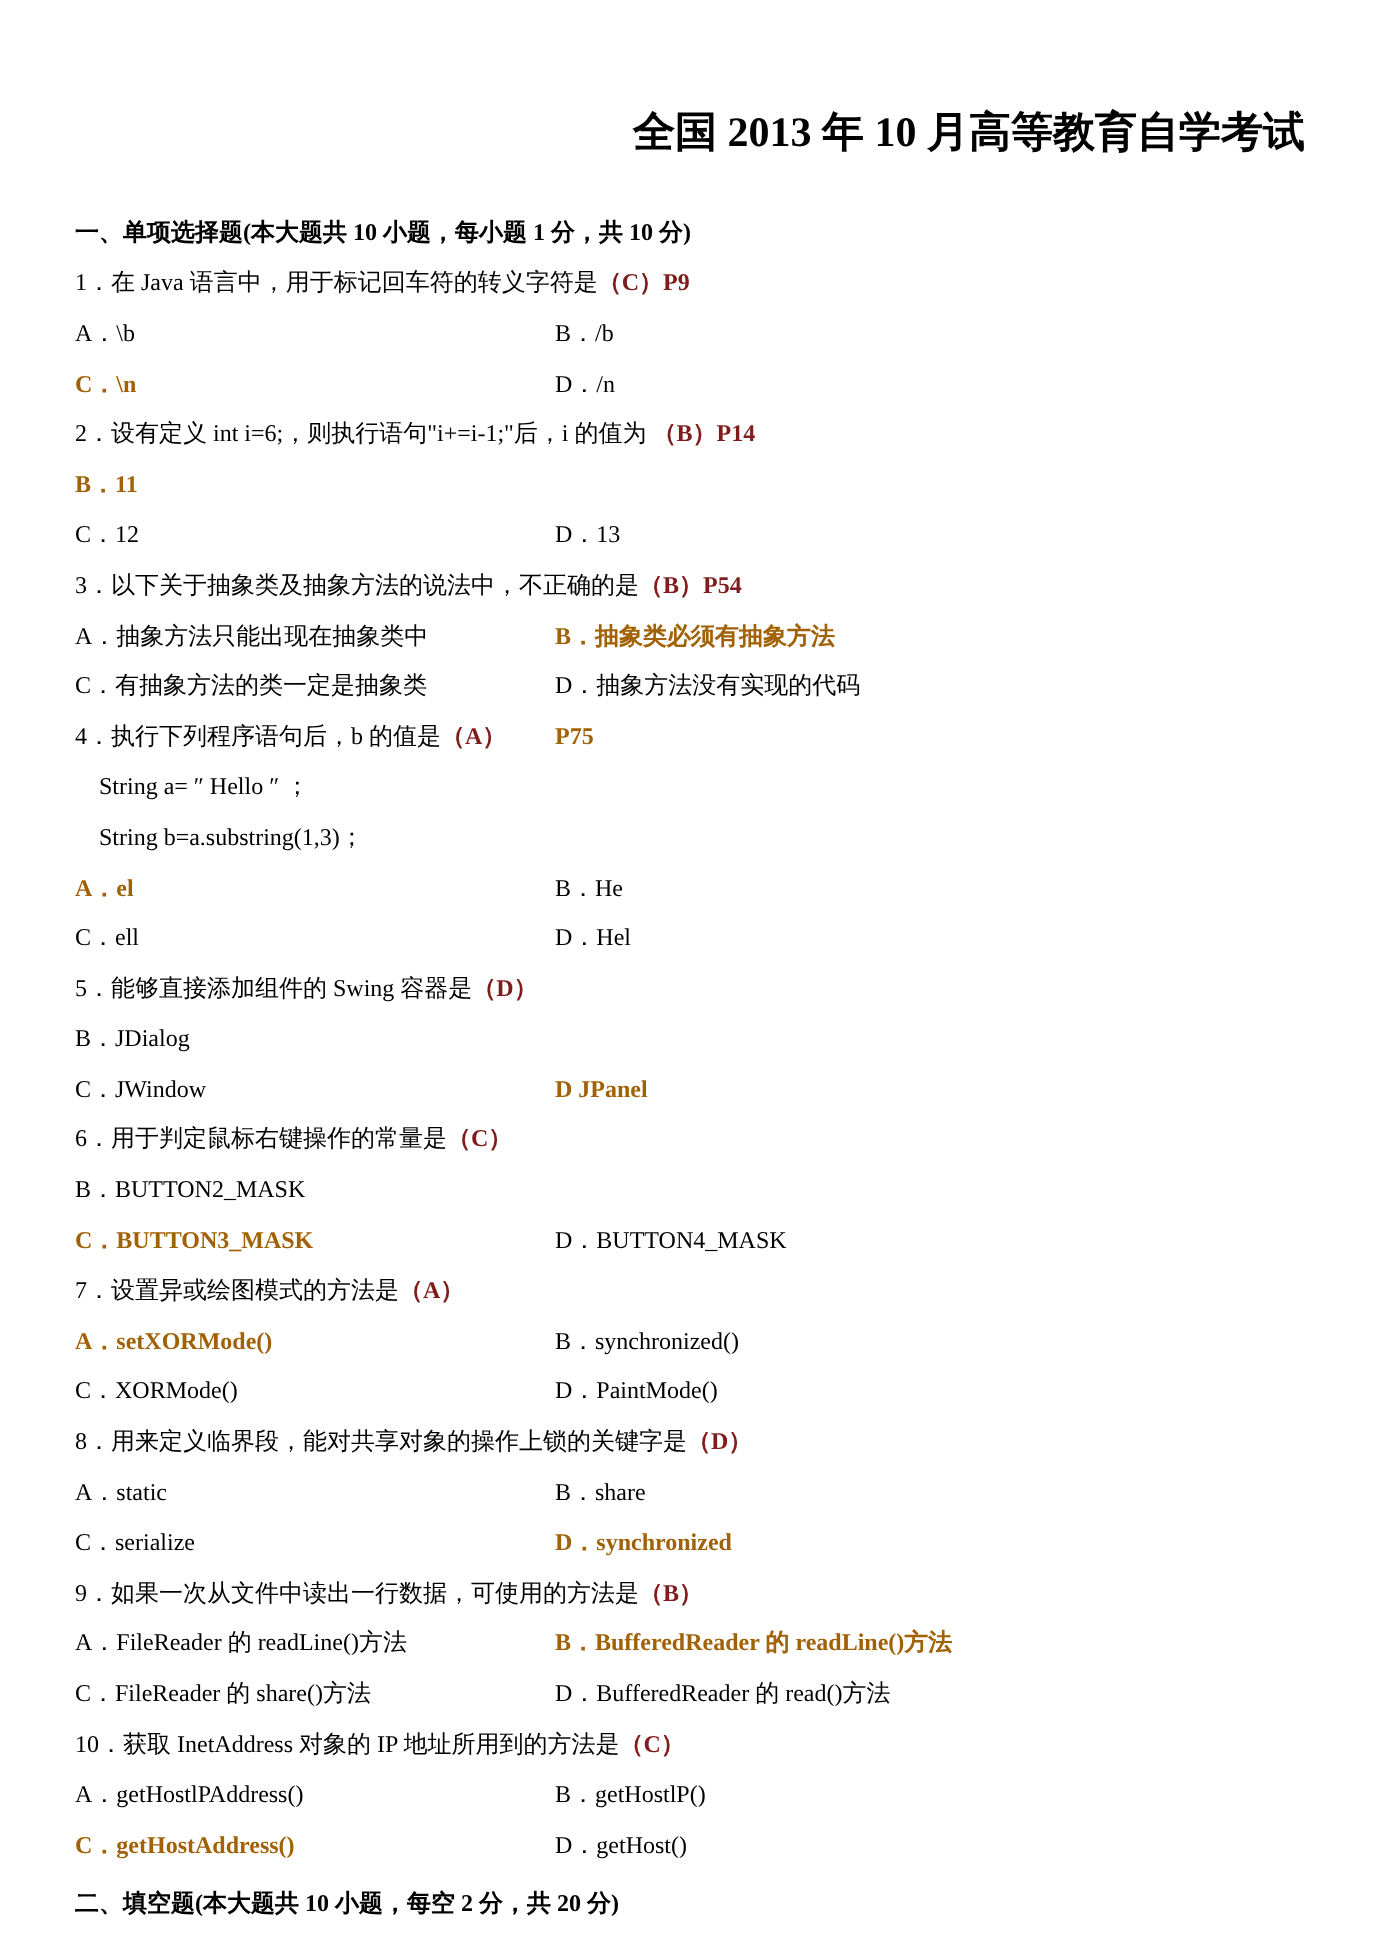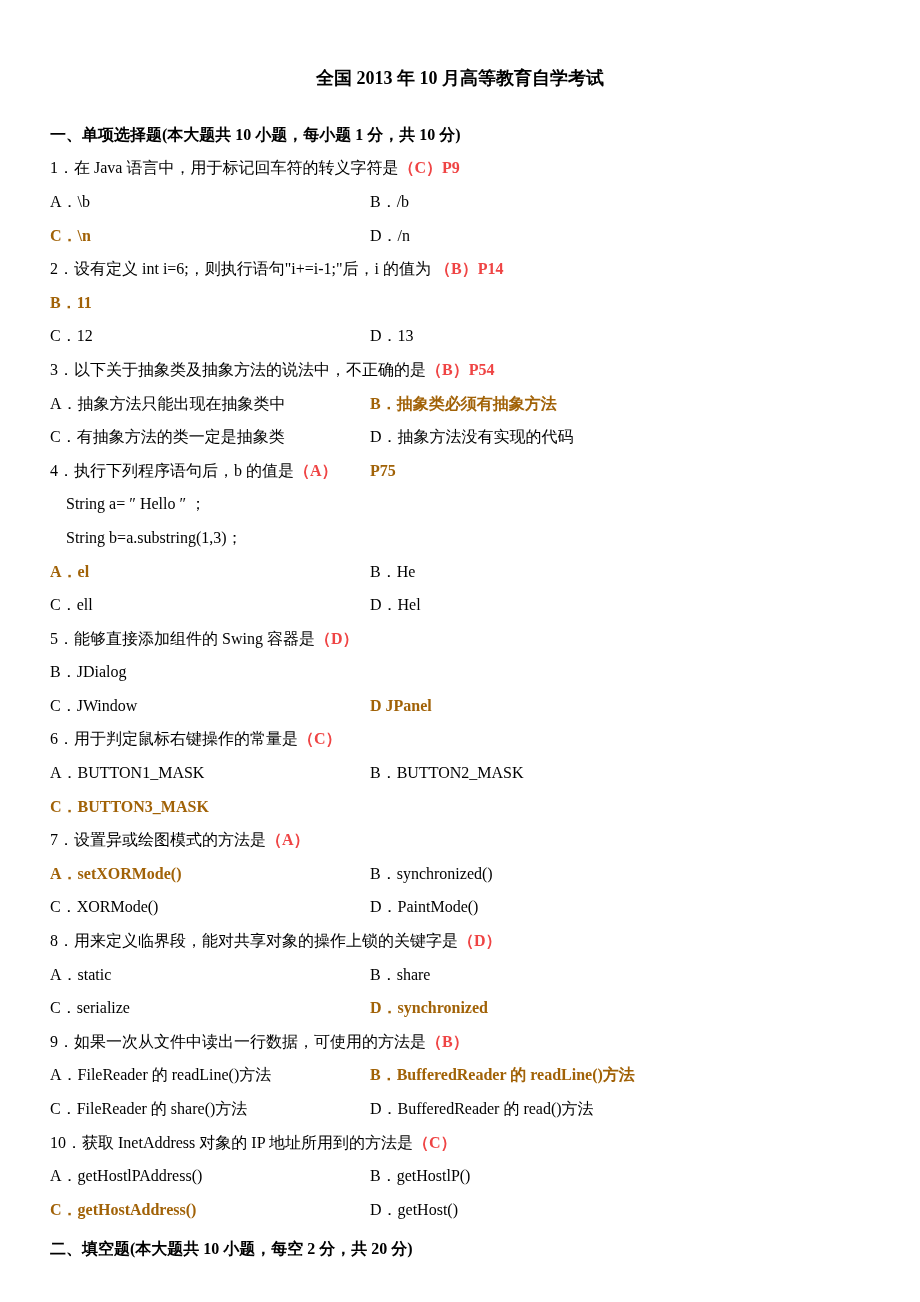--- a/index.html
+++ b/index.html
@@ -6,22 +6,22 @@
       font-family: "SimSun", "宋体", serif;
       font-size: 16px;
       color: #000;
       background: #fff;
       margin: 0;
       padding: 60px 50px;
       width: 820px;
       line-height: 2.1;
     }
     h1 {
-      text-align: center;
-      font-size: 18px;
+      text-align: right;
+      font-size: 28px;
       font-weight: bold;
       margin: 0 0 20px 0;
       font-family: "SimSun", "宋体", serif;
     }
     .section-head {
       font-weight: bold;
       margin-top: 6px;
     }
     .row {
       display: flex;
@@ -35,21 +35,21 @@
       flex: 1;
     }
     .full {
       width: 100%;
     }
     .ans {
       color: #a16207;
       font-weight: bold;
     }
     .ans-inline {
-      color: #ef4444;
+      color: #7f1d1d;
       font-weight: bold;
     }
     .indent {
       padding-left: 1em;
     }
     .sec2 {
     }
   </style>
 </head>
 <body>
@@ -118,25 +118,25 @@
 </div>
 <div class="row">
   <div class="col-left">C．JWindow</div>
   <div class="col-right ans">D JPanel</div>
 </div>
 
 <div class="full">
   <span>6．用于判定鼠标右键操作的常量是</span><span class="ans-inline">（C）</span>
 </div>
 <div class="row">
-  <div class="col-left">A．BUTTON1_MASK</div>
   <div class="col-right">B．BUTTON2_MASK</div>
 </div>
 <div class="row">
   <div class="col-left ans">C．BUTTON3_MASK</div>
+  <div class="col-right">D．BUTTON4_MASK</div>
 </div>
 
 <div class="full">
   <span>7．设置异或绘图模式的方法是</span><span class="ans-inline">（A）</span>
 </div>
 <div class="row">
   <div class="col-left ans">A．setXORMode()</div>
   <div class="col-right">B．synchronized()</div>
 </div>
 <div class="row">

